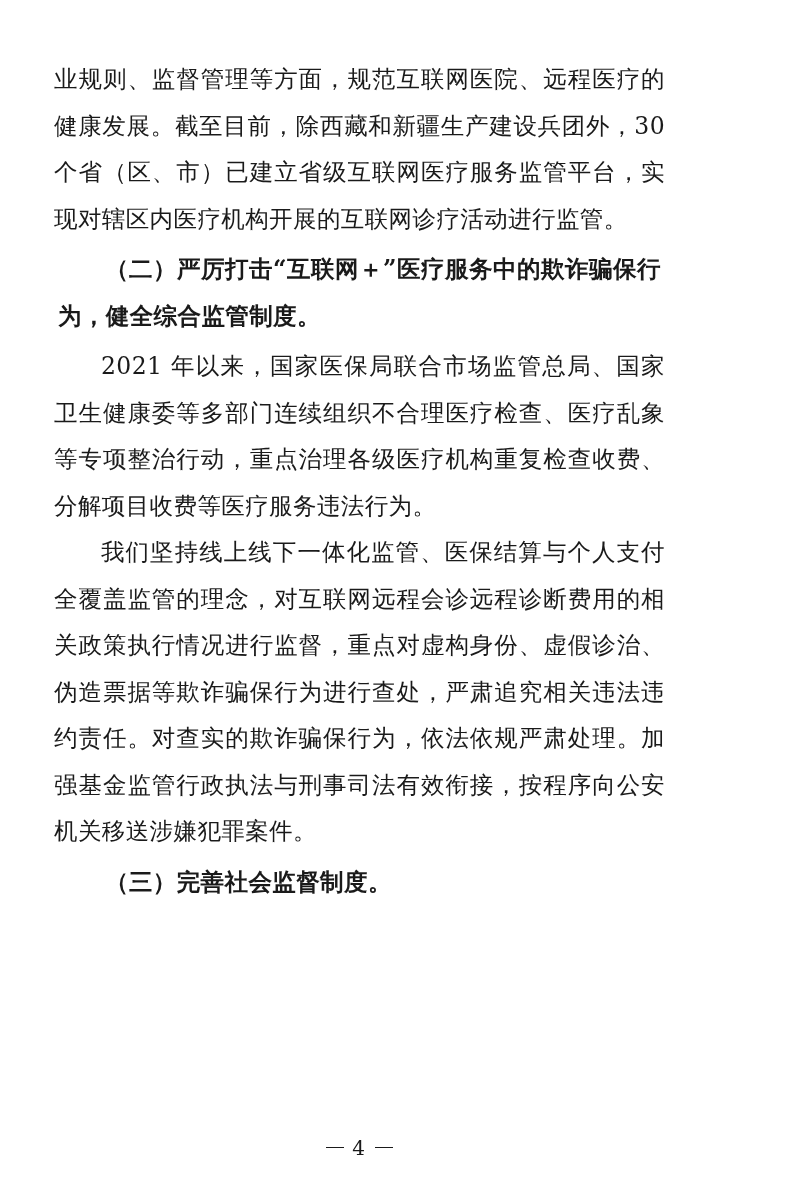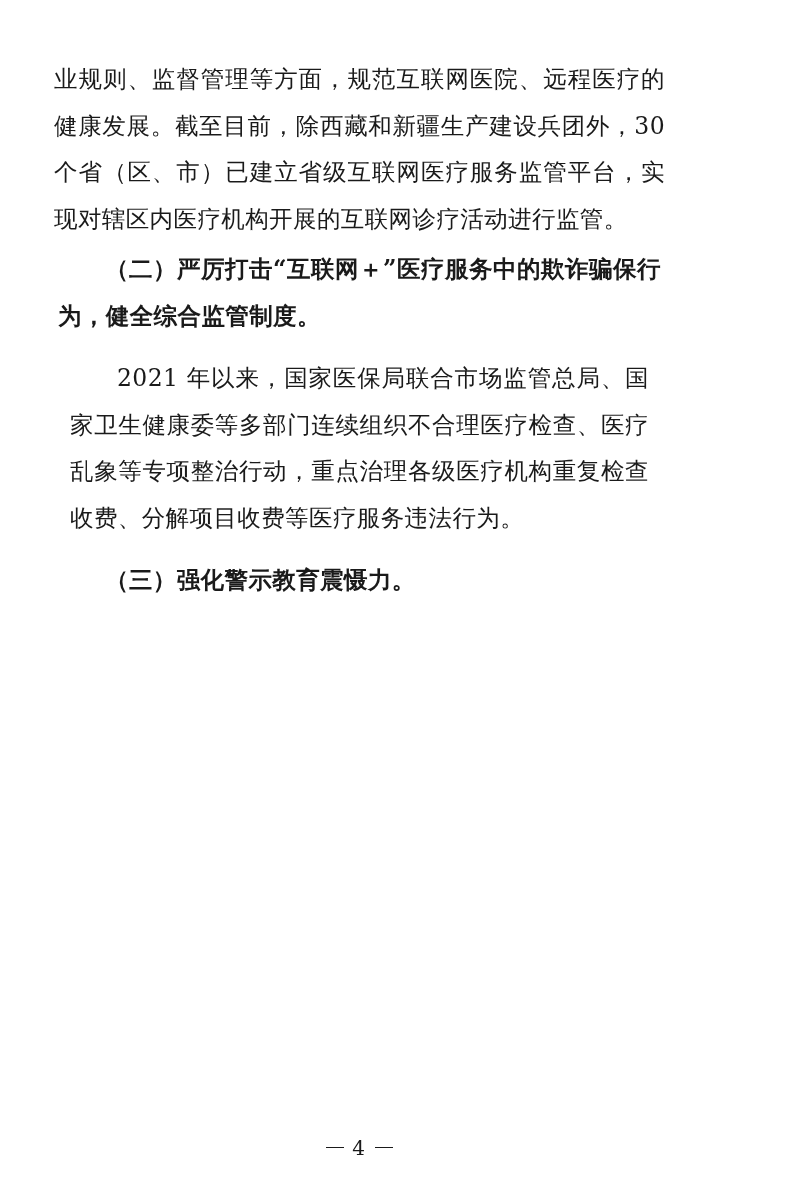--- a/index.html
+++ b/index.html
@@ -26,21 +26,21 @@
     line-height: 46.5px;
     text-align: justify;
     text-justify: inter-ideograph;
     letter-spacing: 0.4px;
   }
   p.para {
     margin: 0;
     text-indent: 0;
   }
   p.indent {
-    margin: 16px;
+    margin: 0;
     text-indent: 2em;
   }
   p.heading {
     margin: 4px;
     text-indent: 2em;
     font-weight: bold;
   }
   .footer {
     position: absolute;
     left: 0;
@@ -65,19 +65,20 @@
   }
 </style>
 </head>
 <body>
 
 <div class="page">
   <div class="doc-body">
     <p class="para">业规则、监督管理等方面，规范互联网医院、远程医疗的健康发展。截至目前，除西藏和新疆生产建设兵团外，30 个省（区、市）已建立省级互联网医疗服务监管平台，实现对辖区内医疗机构开展的互联网诊疗活动进行监管。</p>
     <p class="heading">（二）严厉打击“互联网＋”医疗服务中的欺诈骗保行为，健全综合监管制度。</p>
     <p class="indent">2021 年以来，国家医保局联合市场监管总局、国家卫生健康委等多部门连续组织不合理医疗检查、医疗乱象等专项整治行动，重点治理各级医疗机构重复检查收费、分解项目收费等医疗服务违法行为。</p>
-    <p class="heading">（三）强化警示教育震慑力。</p>
+    <p class="indent">我们坚持线上线下一体化监管、医保结算与个人支付全覆盖监管的理念，对互联网远程会诊远程诊断费用的相关政策执行情况进行监督，重点对虚构身份、虚假诊治、伪造票据等欺诈骗保行为进行查处，严肃追究相关违法违约责任。对查实的欺诈骗保行为，依法依规严肃处理。加强基金监管行政执法与刑事司法有效衔接，按程序向公安机关移送涉嫌犯罪案件。</p>
+    <p class="heading">（三）完善社会监督制度。</p>
   </div>
 
   <div class="footer">
     <span class="dash"></span><span class="pagenum">4</span><span class="dash"></span>
   </div>
 </div>
 
 </body></html>

